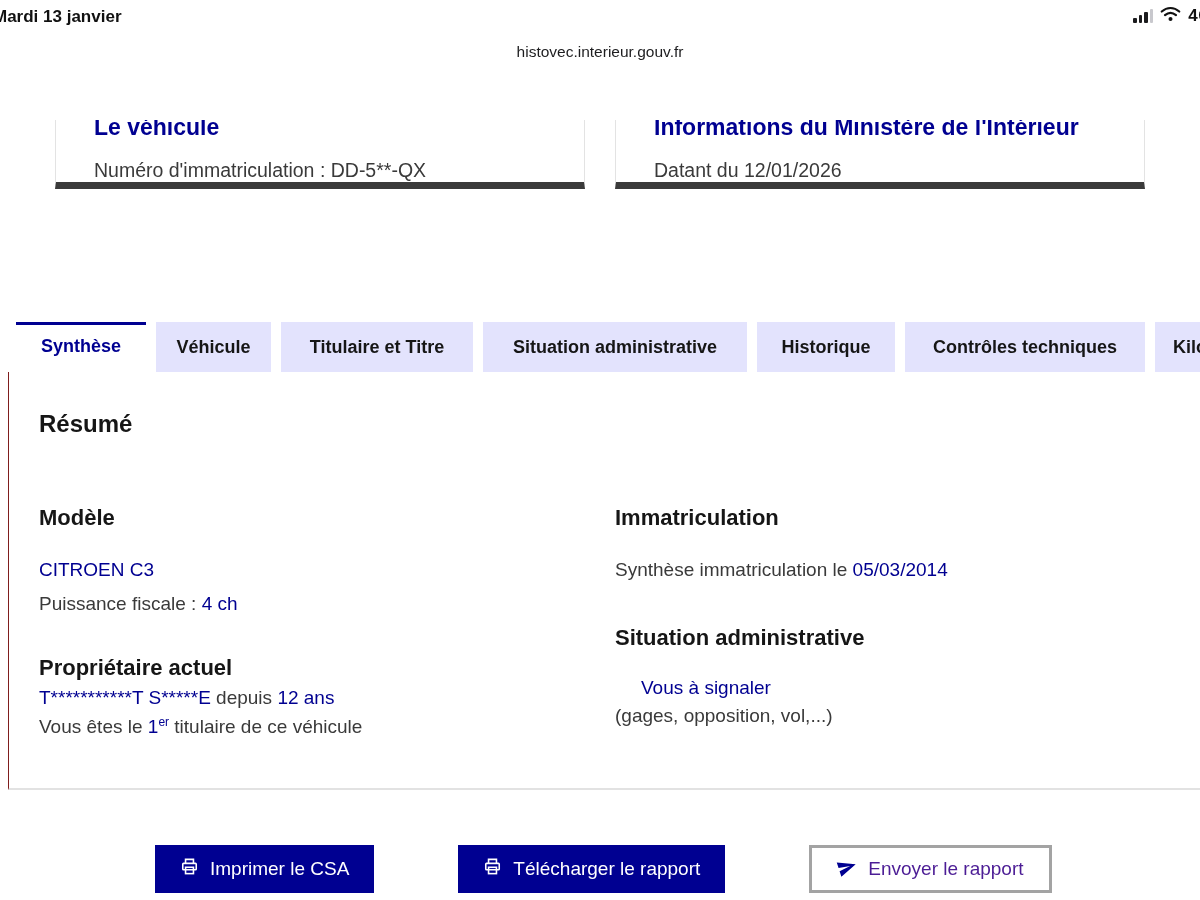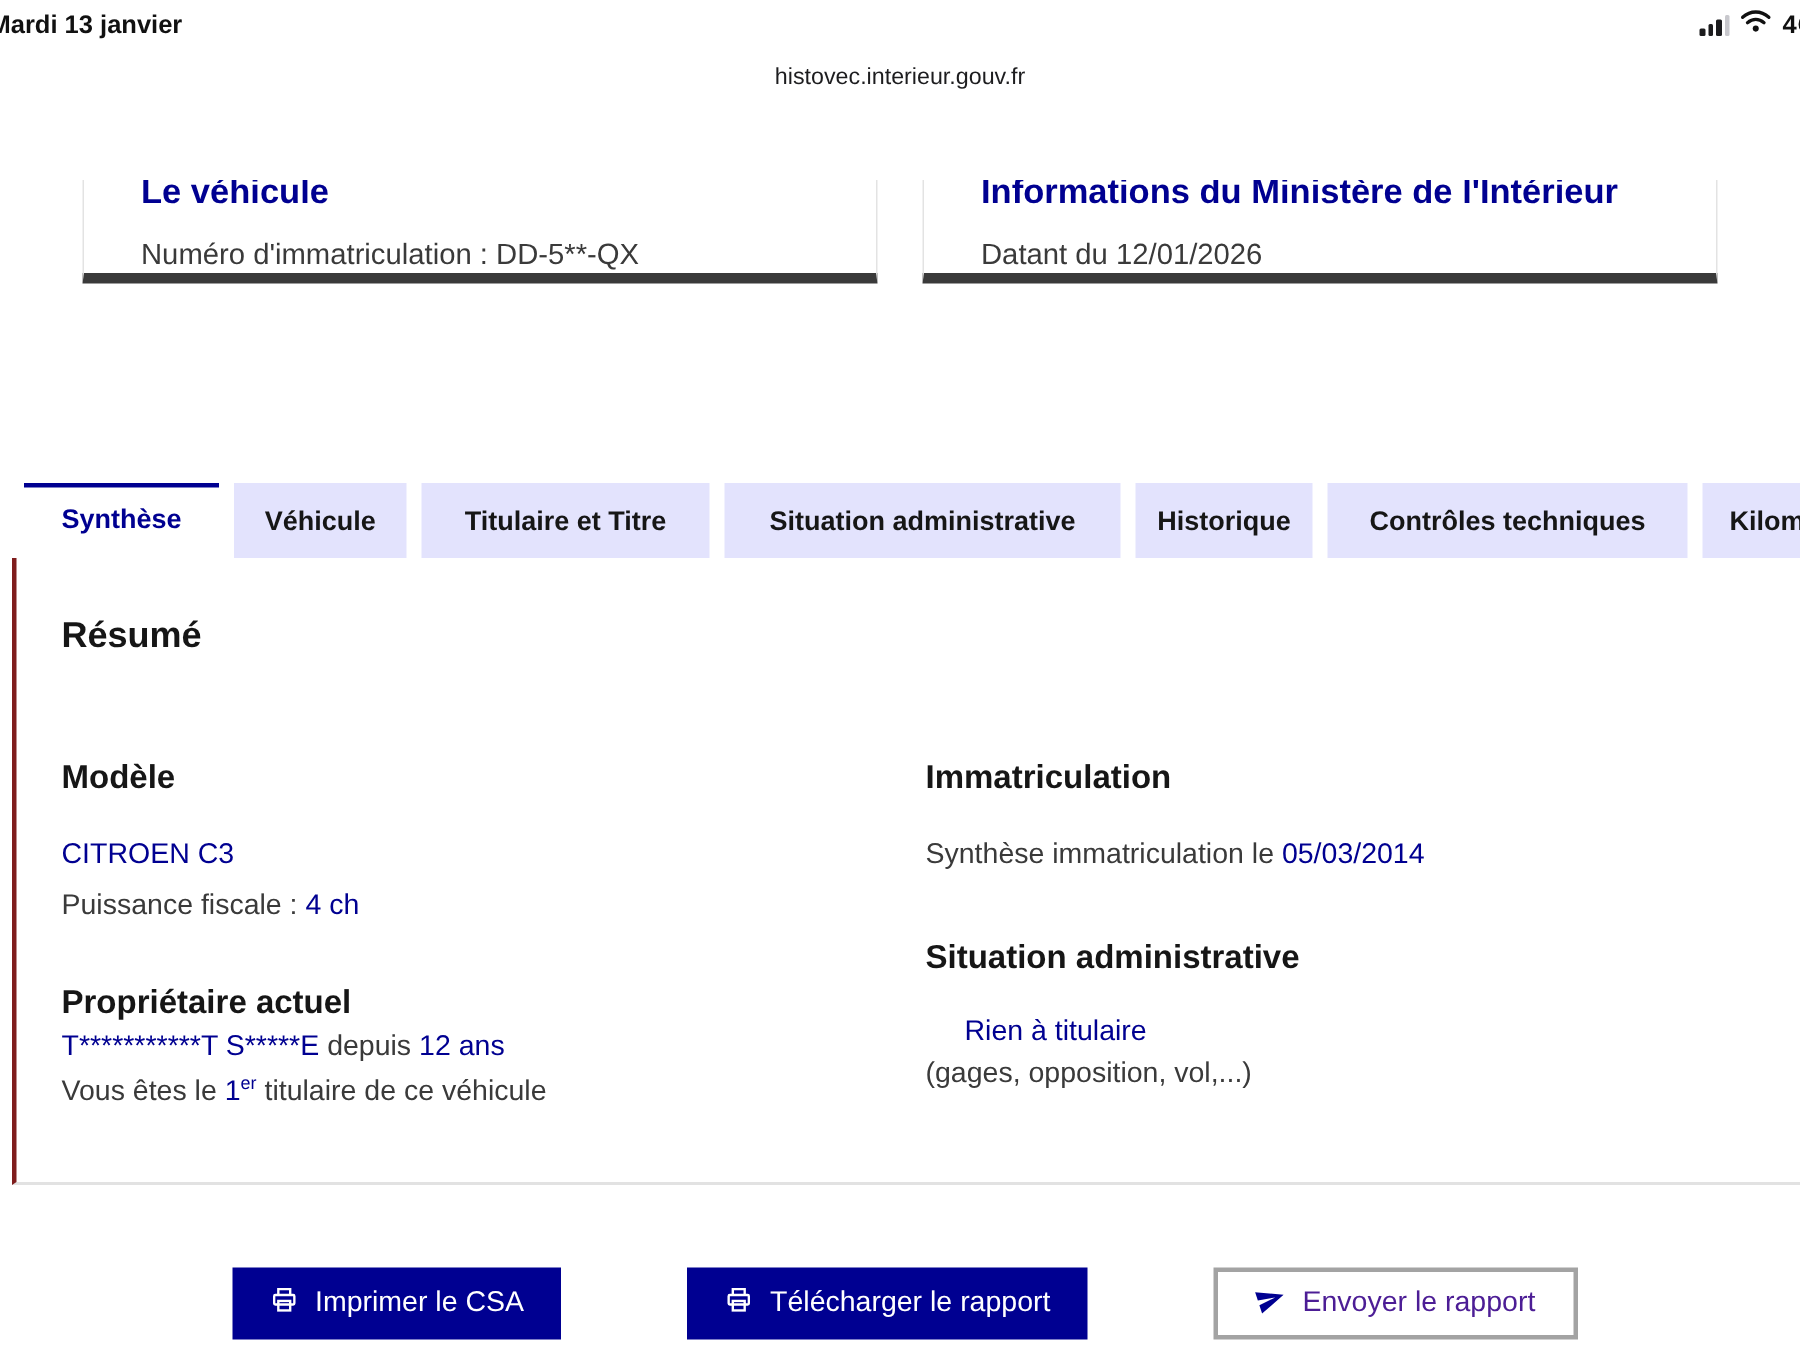--- a/index.html
+++ b/index.html
@@ -26,27 +26,27 @@
   .card-title { color:#000091; font-size:23px; font-weight:bold; line-height:33px; margin-top:-9px; }
   .card-line { color:#3a3a3a; font-size:19.5px; margin-top:15px; }
 
   
   .tabs { display:flex; gap:10px; padding-left:16px; margin-top:75px; height:50px;
           align-items:flex-start; position:relative; z-index:2; }
   .tab { height:50px; display:flex; align-items:center; justify-content:center;
          background:#e3e3fd; color:#161616; font-size:18px; font-weight:bold;
          white-space:nowrap; flex:none; cursor:pointer;text-align:center; }
   .tab-w1{width:130px;} .tab-w2{width:115px;} .tab-w3{width:192px;} .tab-w4{width:264px;}
-  .tab-w5{width:118px;} .tab-w6{width:240px;} .tab-w7{width:200px; justify-content:flex-start; padding-left:18px;}
+  .tab-w5{width:138px;} .tab-w6{width:240px;} .tab-w7{width:200px; justify-content:flex-start; padding-left:18px;}
   .tab.active { background:#fff; border-top:3px solid #000091; color:#000091;
                 height:73px; align-items:flex-start; padding-top:11px; }
 
   
   .panel { position:relative; z-index:1; margin-left:8px; height:418px; background:#fff;
-           border-left:3px solid #7f1d1d; border-bottom:2px solid #e2e2e2; padding:38px 0 0 30px; }
+           border-left:1px solid #7f1d1d; border-bottom:2px solid #e2e2e2; padding:38px 0 0 30px; }
   .panel h2 { font-size:24px; font-weight:bold; color:#161616; }
   .grid { display:grid; grid-template-columns:576px 1fr; margin-top:67px; }
   .sec-h { font-size:22px; font-weight:bold; color:#161616; }
   .line { font-size:19px; color:#3a3a3a; }
   .blue { color:#000091; }
   .mt28{margin-top:28px;} .mt12{margin-top:12px;} .mt40{margin-top:40px;}
   .mt44{margin-top:44px;} .mt26{margin-top:26px;} .mt6{margin-top:6px;}
   .indent { padding-left:26px; }
   sup { font-size:12px; }
 
@@ -130,21 +130,21 @@
     </div>
 
     <div>
       <div class="sec-h">Immatriculation</div>
       <div class="line mt28">
         <span>Synthèse immatriculation le</span>
         <span class="blue">05/03/2014</span>
       </div>
 
       <div class="sec-h mt44">Situation administrative</div>
-      <div class="line mt26 blue indent">Rien à titulaire</div>
+      <div class="line mt26 blue indent">Vous à signaler</div>
       <div class="line mt6">(gages, opposition, vol,...)</div>
     </div>
   </div>
 </div>
 
 <div class="footer">
   <button class="btn btn-filled">
     <span>
       <svg width="19" height="19" viewBox="0 0 24 24" fill="none" stroke="#fff" stroke-width="2">
         <path d="M7 8 V3 h10 v5"></path>

